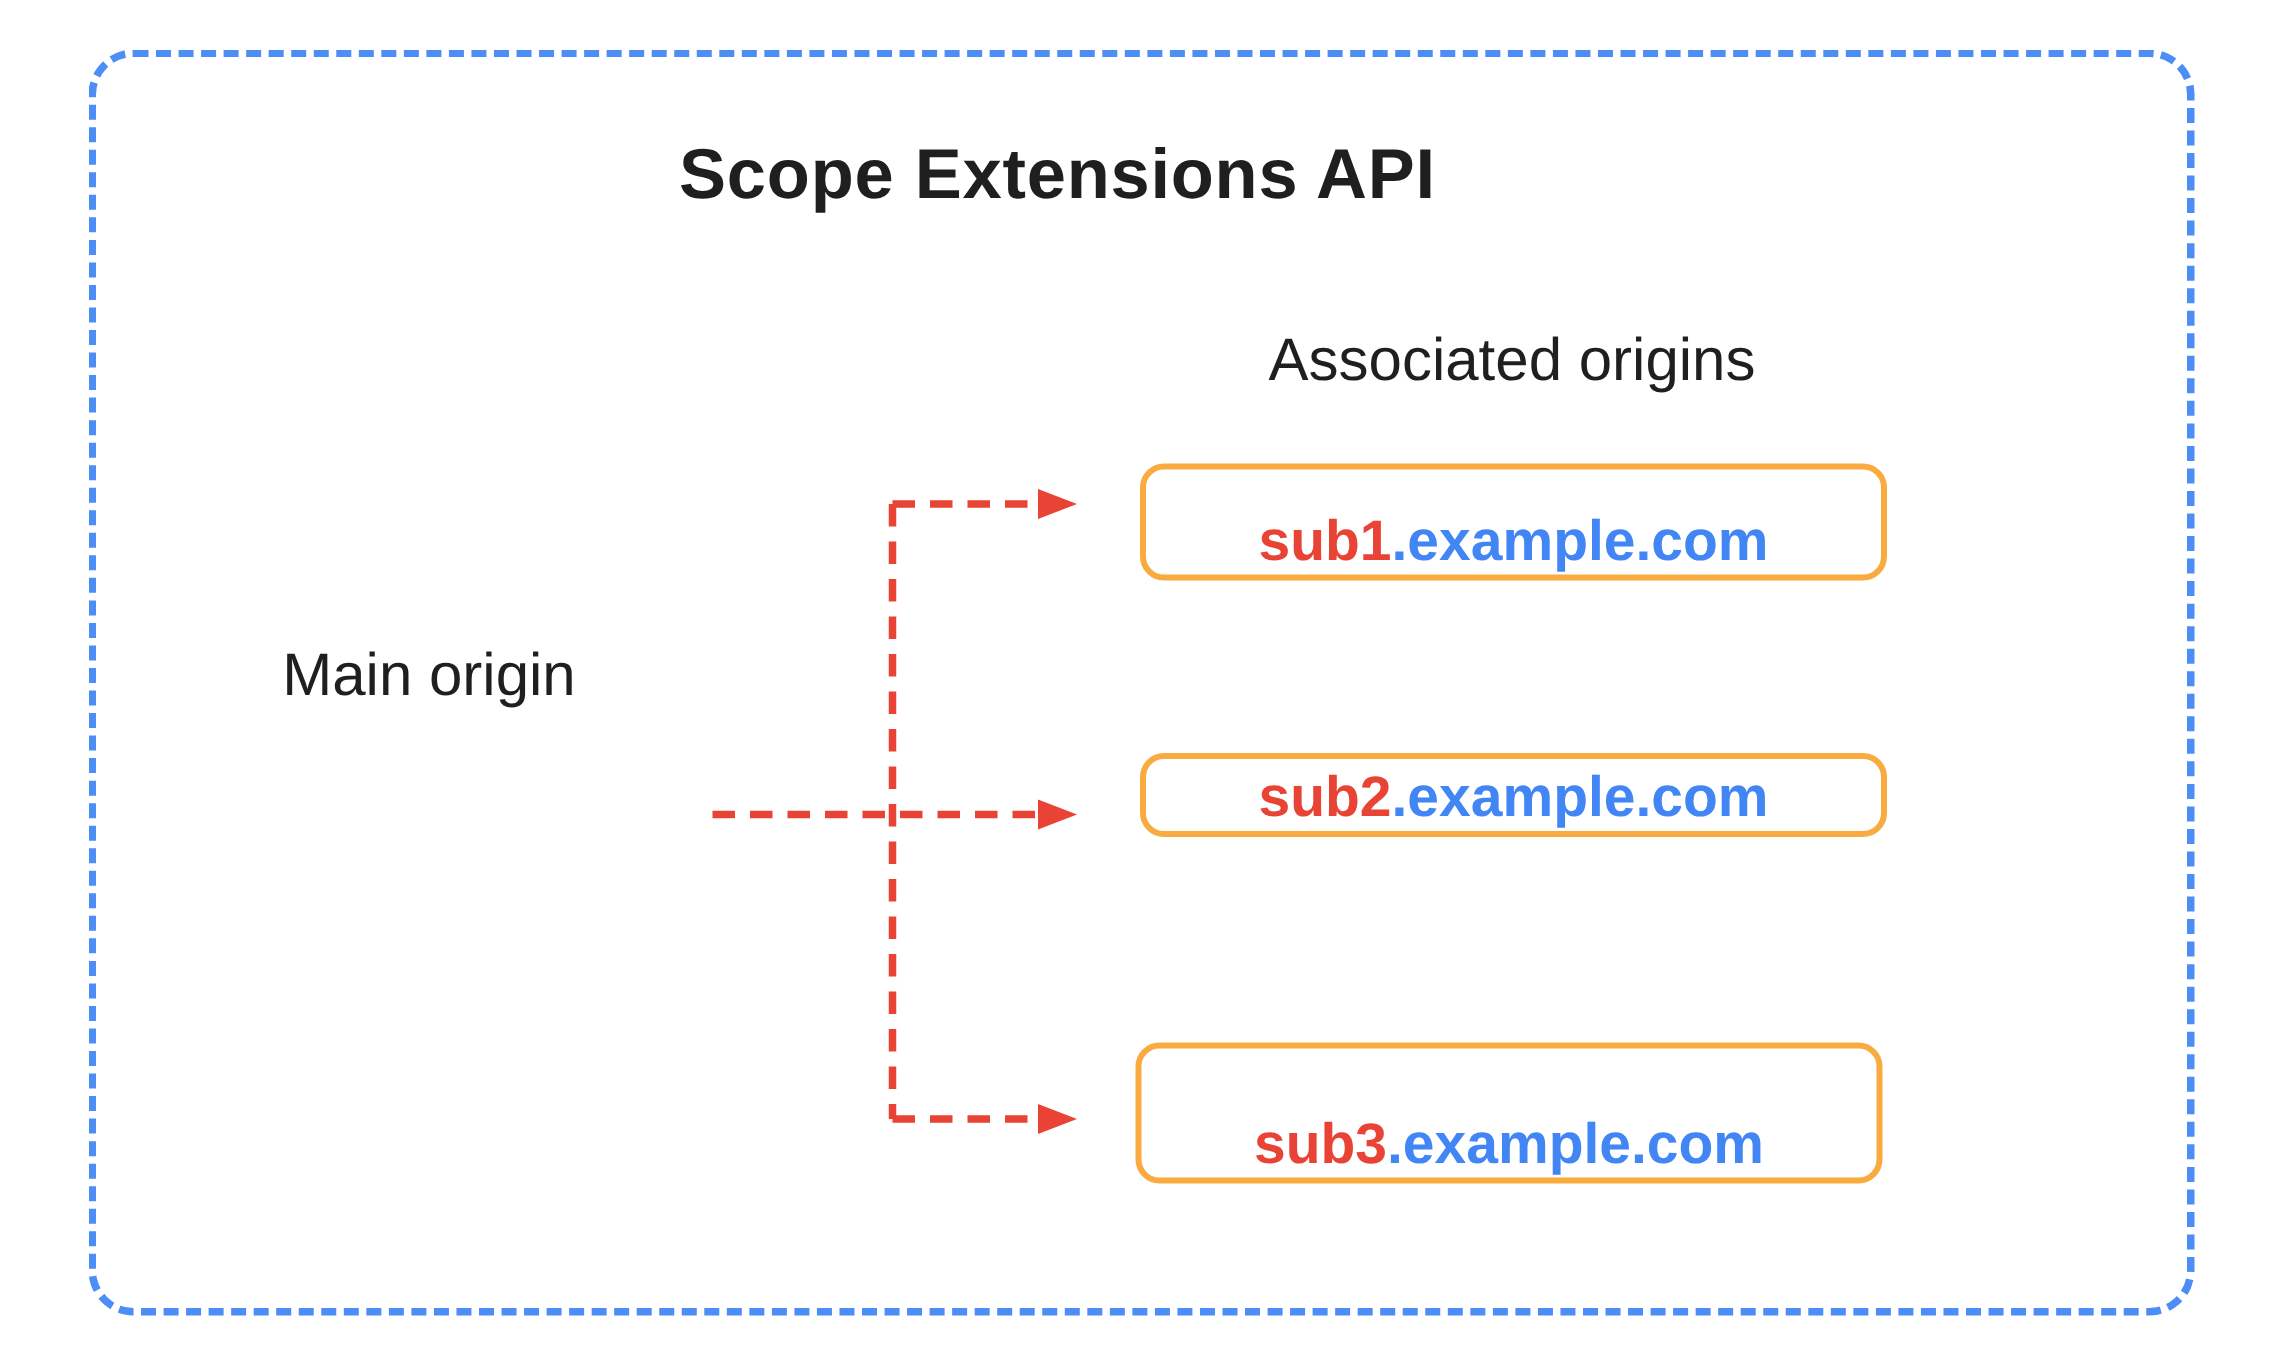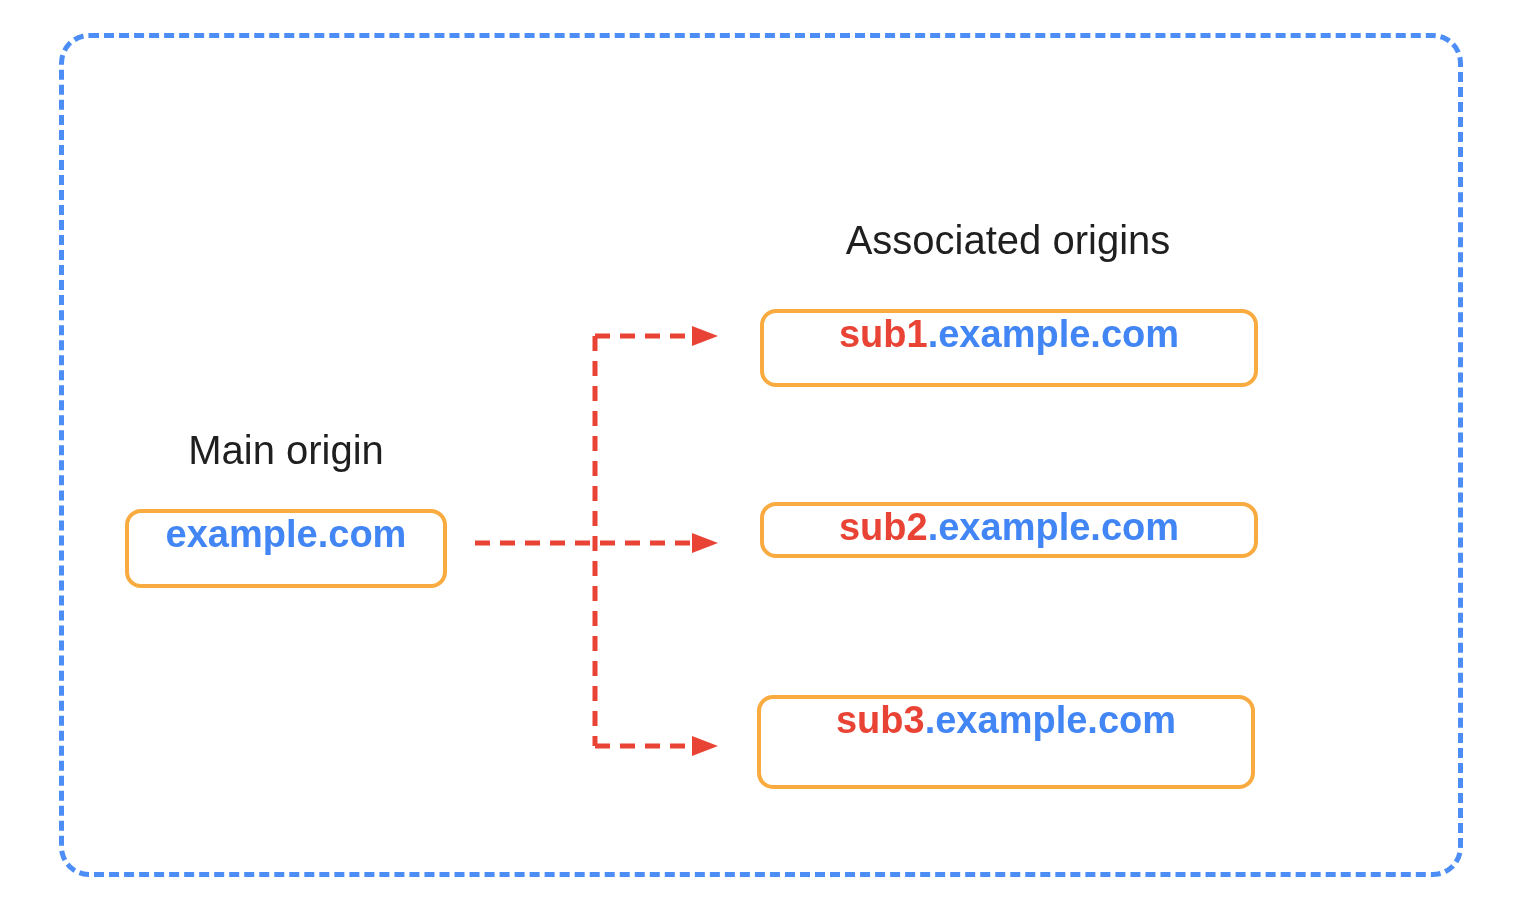--- a/index.html
+++ b/index.html
@@ -51,21 +51,21 @@
     font-size: 40px;
     font-weight: 400;
     color: var(--text-black);
   }
   .label-associated { left: 758px; top: 218px; width: 500px; }
   .label-main      { left: 125px; top: 428px; width: 322px; }
 
   .origin-box {
     position: absolute;
     display: flex;
-    align-items: flex-start;
+    align-items: flex-end;
     justify-content: center;
     background: var(--background);
     border: 4px solid var(--box-border-orange);
     border-radius: 16px;
     font-size: 38px;
     font-weight: 700;
     white-space: nowrap;
   }
   .box-main { left: 125px; top: 509px; width: 322px; height: 79px; }
   .box-sub-1 { left: 760px; top: 309px; width: 498px; height: 78px; }
@@ -91,28 +91,26 @@
   }
   .arrow-head { fill: var(--arrow-red); }
 </style>
 </head>
 <body>
 
 <div class="stage">
 
   <div class="frame"></div>
 
+  <h1 class="diagram-title">Scope Extensions API</h1>
 
   <div class="section-label label-associated">Associated origins</div>
 
   <div class="section-label label-main">Main origin</div>
 
-  <div class="origin-box box-main">
-    <span class="domain-text">example.com</span>
-  </div>
 
   <div class="origin-box box-sub-1">
     <span class="subdomain-text">sub1</span>
       <span class="domain-text">.example.com</span>
   </div>
 
   <div class="origin-box box-sub-2">
     <span class="subdomain-text">sub2</span>
       <span class="domain-text">.example.com</span>
   </div>

